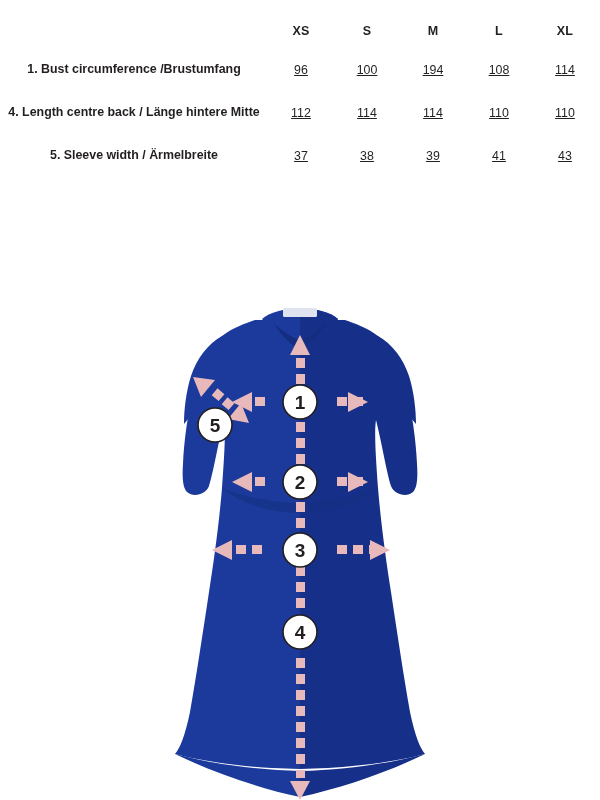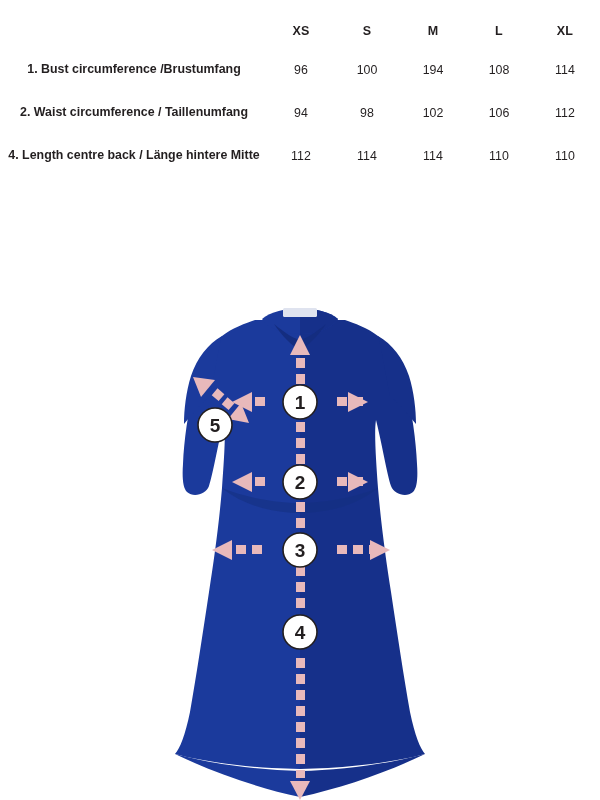--- a/index.html
+++ b/index.html
@@ -50,20 +50,21 @@
     padding-left: 10px;
     font-size: 12.4px;
     font-weight: bold;
     line-height: 1.35;
     color: #231f20;
   }
   .row-value {
     font-size: 12.4px;
     font-weight: normal;
     color: #231f20;
+    text-decoration: underline;
   }
 
   
   .illustration {
     position: absolute;
     left: 0;
     top: 292px;
     width: 600px;
     height: 508px;
   }
@@ -105,34 +106,34 @@
   <tbody>
     <tr>
       <td class="row-label">1. Bust circumference /Brustumfang</td>
       <td class="row-value">96</td>
       <td class="row-value">100</td>
       <td class="row-value">194</td>
       <td class="row-value">108</td>
       <td class="row-value">114</td>
     </tr>
     <tr>
-      <td class="row-label">2. Waist circumference / Taillenumfang</td>
-      <td class="row-value">94</td>
-      <td class="row-value">98</td>
-      <td class="row-value">102</td>
-      <td class="row-value">106</td>
-      <td class="row-value">112</td>
-    </tr>
-    <tr>
       <td class="row-label">4. Length centre back / Länge hintere Mitte</td>
       <td class="row-value">112</td>
       <td class="row-value">114</td>
       <td class="row-value">114</td>
       <td class="row-value">110</td>
       <td class="row-value">110</td>
+    </tr>
+    <tr>
+      <td class="row-label">5. Sleeve width / Ärmelbreite</td>
+      <td class="row-value">37</td>
+      <td class="row-value">38</td>
+      <td class="row-value">39</td>
+      <td class="row-value">41</td>
+      <td class="row-value">43</td>
     </tr>
   </tbody>
 </table>
 
 <div class="illustration">
   <svg viewBox="0 0 600 508" xmlns="http://www.w3.org/2000/svg">
 
     <g>
 
       <path d="M255,28

